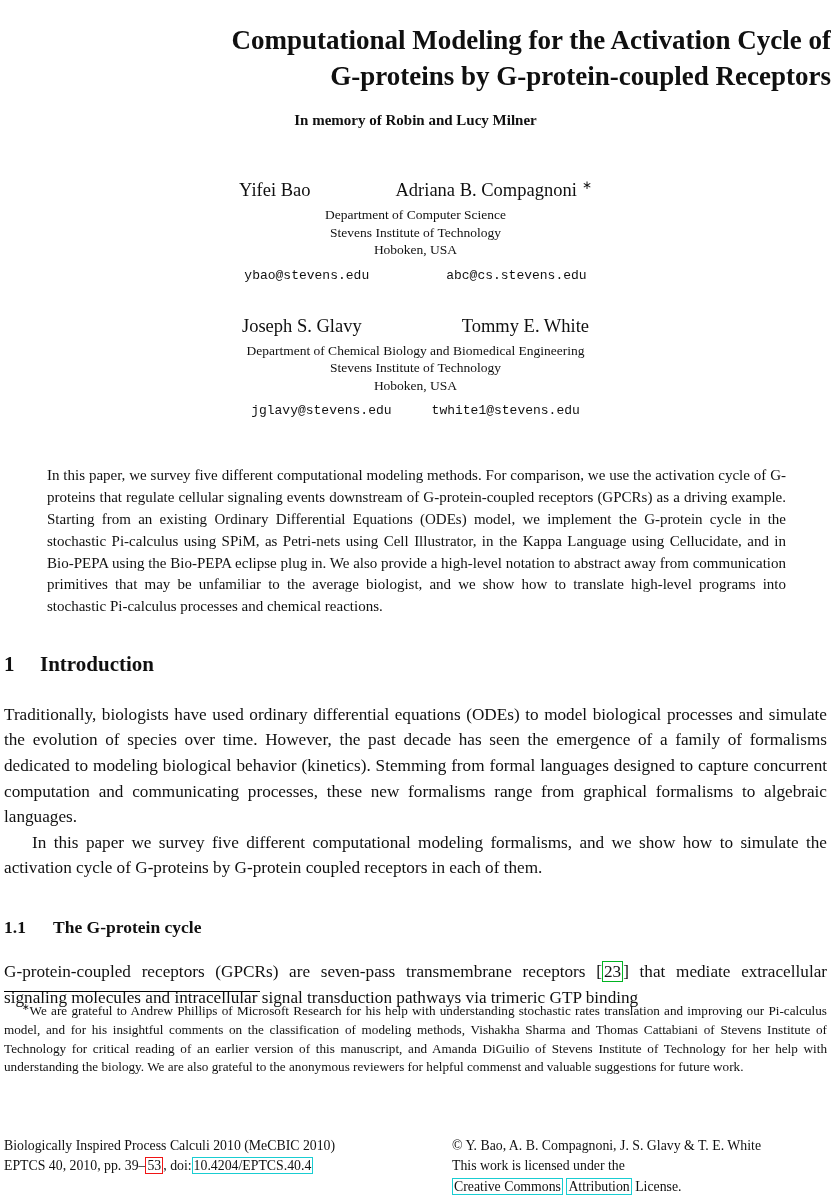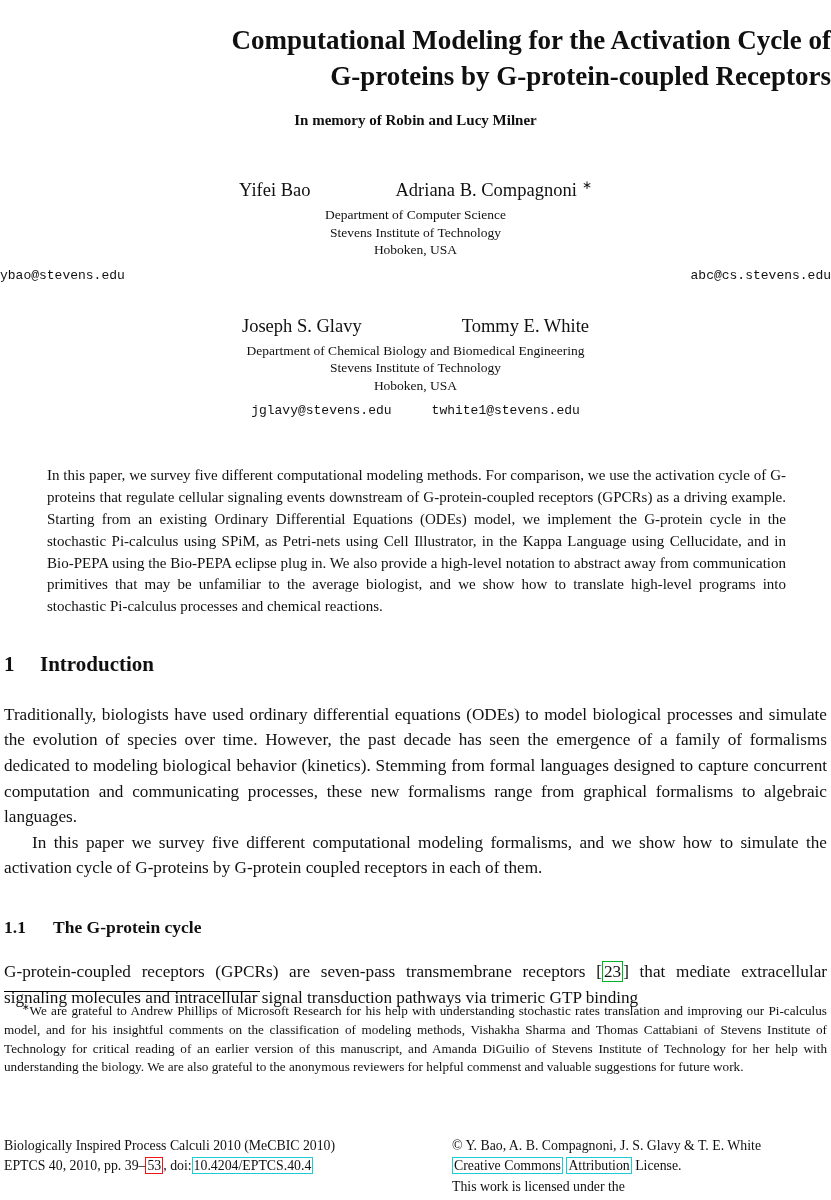--- a/index.html
+++ b/index.html
@@ -42,21 +42,21 @@
     line-height: 17.5px;
   }
   .emails {
     margin-top: 8px;
     display: flex;
     justify-content: center;
     font-family: "Liberation Mono", monospace;
     font-size: 13px;
     line-height: 17px;
   }
-  .emails-1 { gap: 77px; justify-content: space-between; }
+  .emails-1 { gap: 77px; }
   .emails-2 { gap: 40px; }
   .abstract {
     margin: 46px 45px 0 47px;
     font-size: 15px;
     line-height: 21.8px;
     text-align: justify;
   }
   .sec-heading {
     margin: 34px 4px 0 4px;
     font-size: 21px;
@@ -193,22 +193,22 @@
 
   <div class="footer">
     <div class="footer-left">
       <div>Biologically Inspired Process Calculi 2010 (MeCBIC 2010)</div>
       <div>
         <span>EPTCS 40, 2010, pp. 39–</span><a class="boxlink link-box">53</a><span>, doi:</span><a class="boxlink url-box">10.4204/EPTCS.40.4</a>
       </div>
     </div>
     <div class="footer-right">
       <div>© Y. Bao, A. B. Compagnoni, J. S. Glavy &amp; T. E. White</div>
+      <div>This work is licensed under the</div>
       <div>
         <a class="boxlink url-box">Creative Commons</a>
         <a class="boxlink url-box">Attribution</a>
         <span>License.</span>
       </div>
-      <div>This work is licensed under the</div>
     </div>
   </div>
 
 </div>
 
 </body></html>

